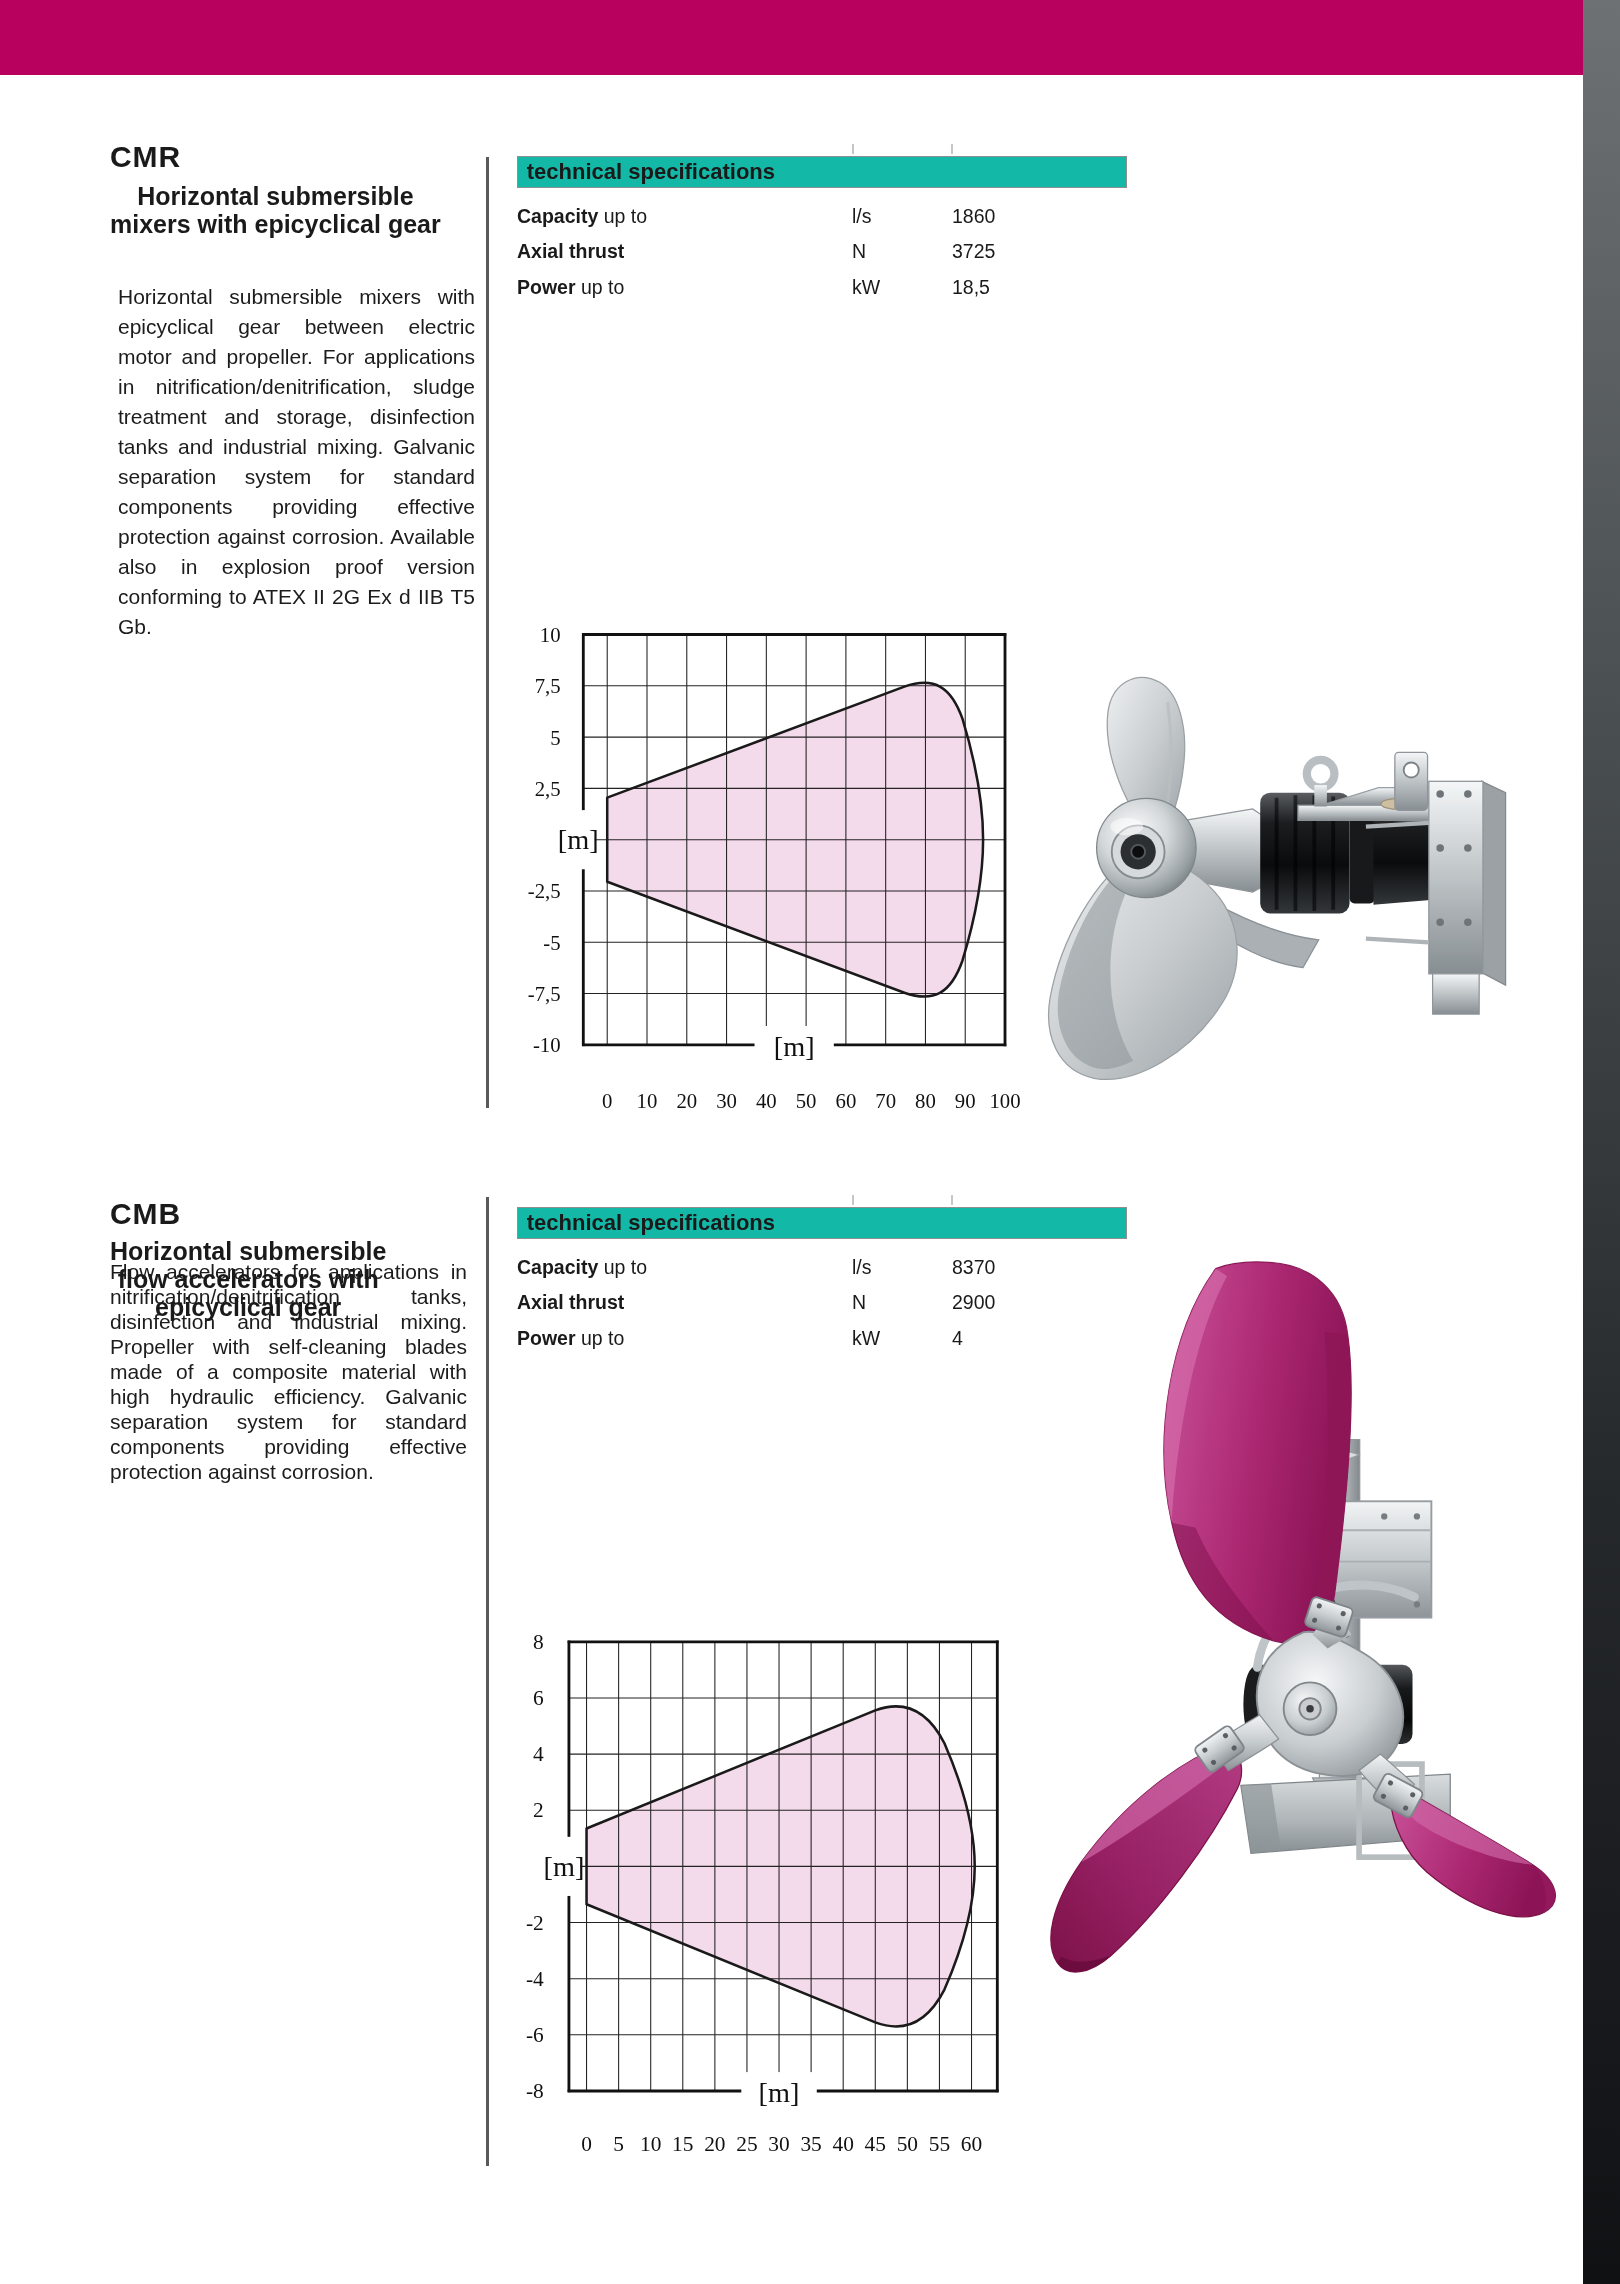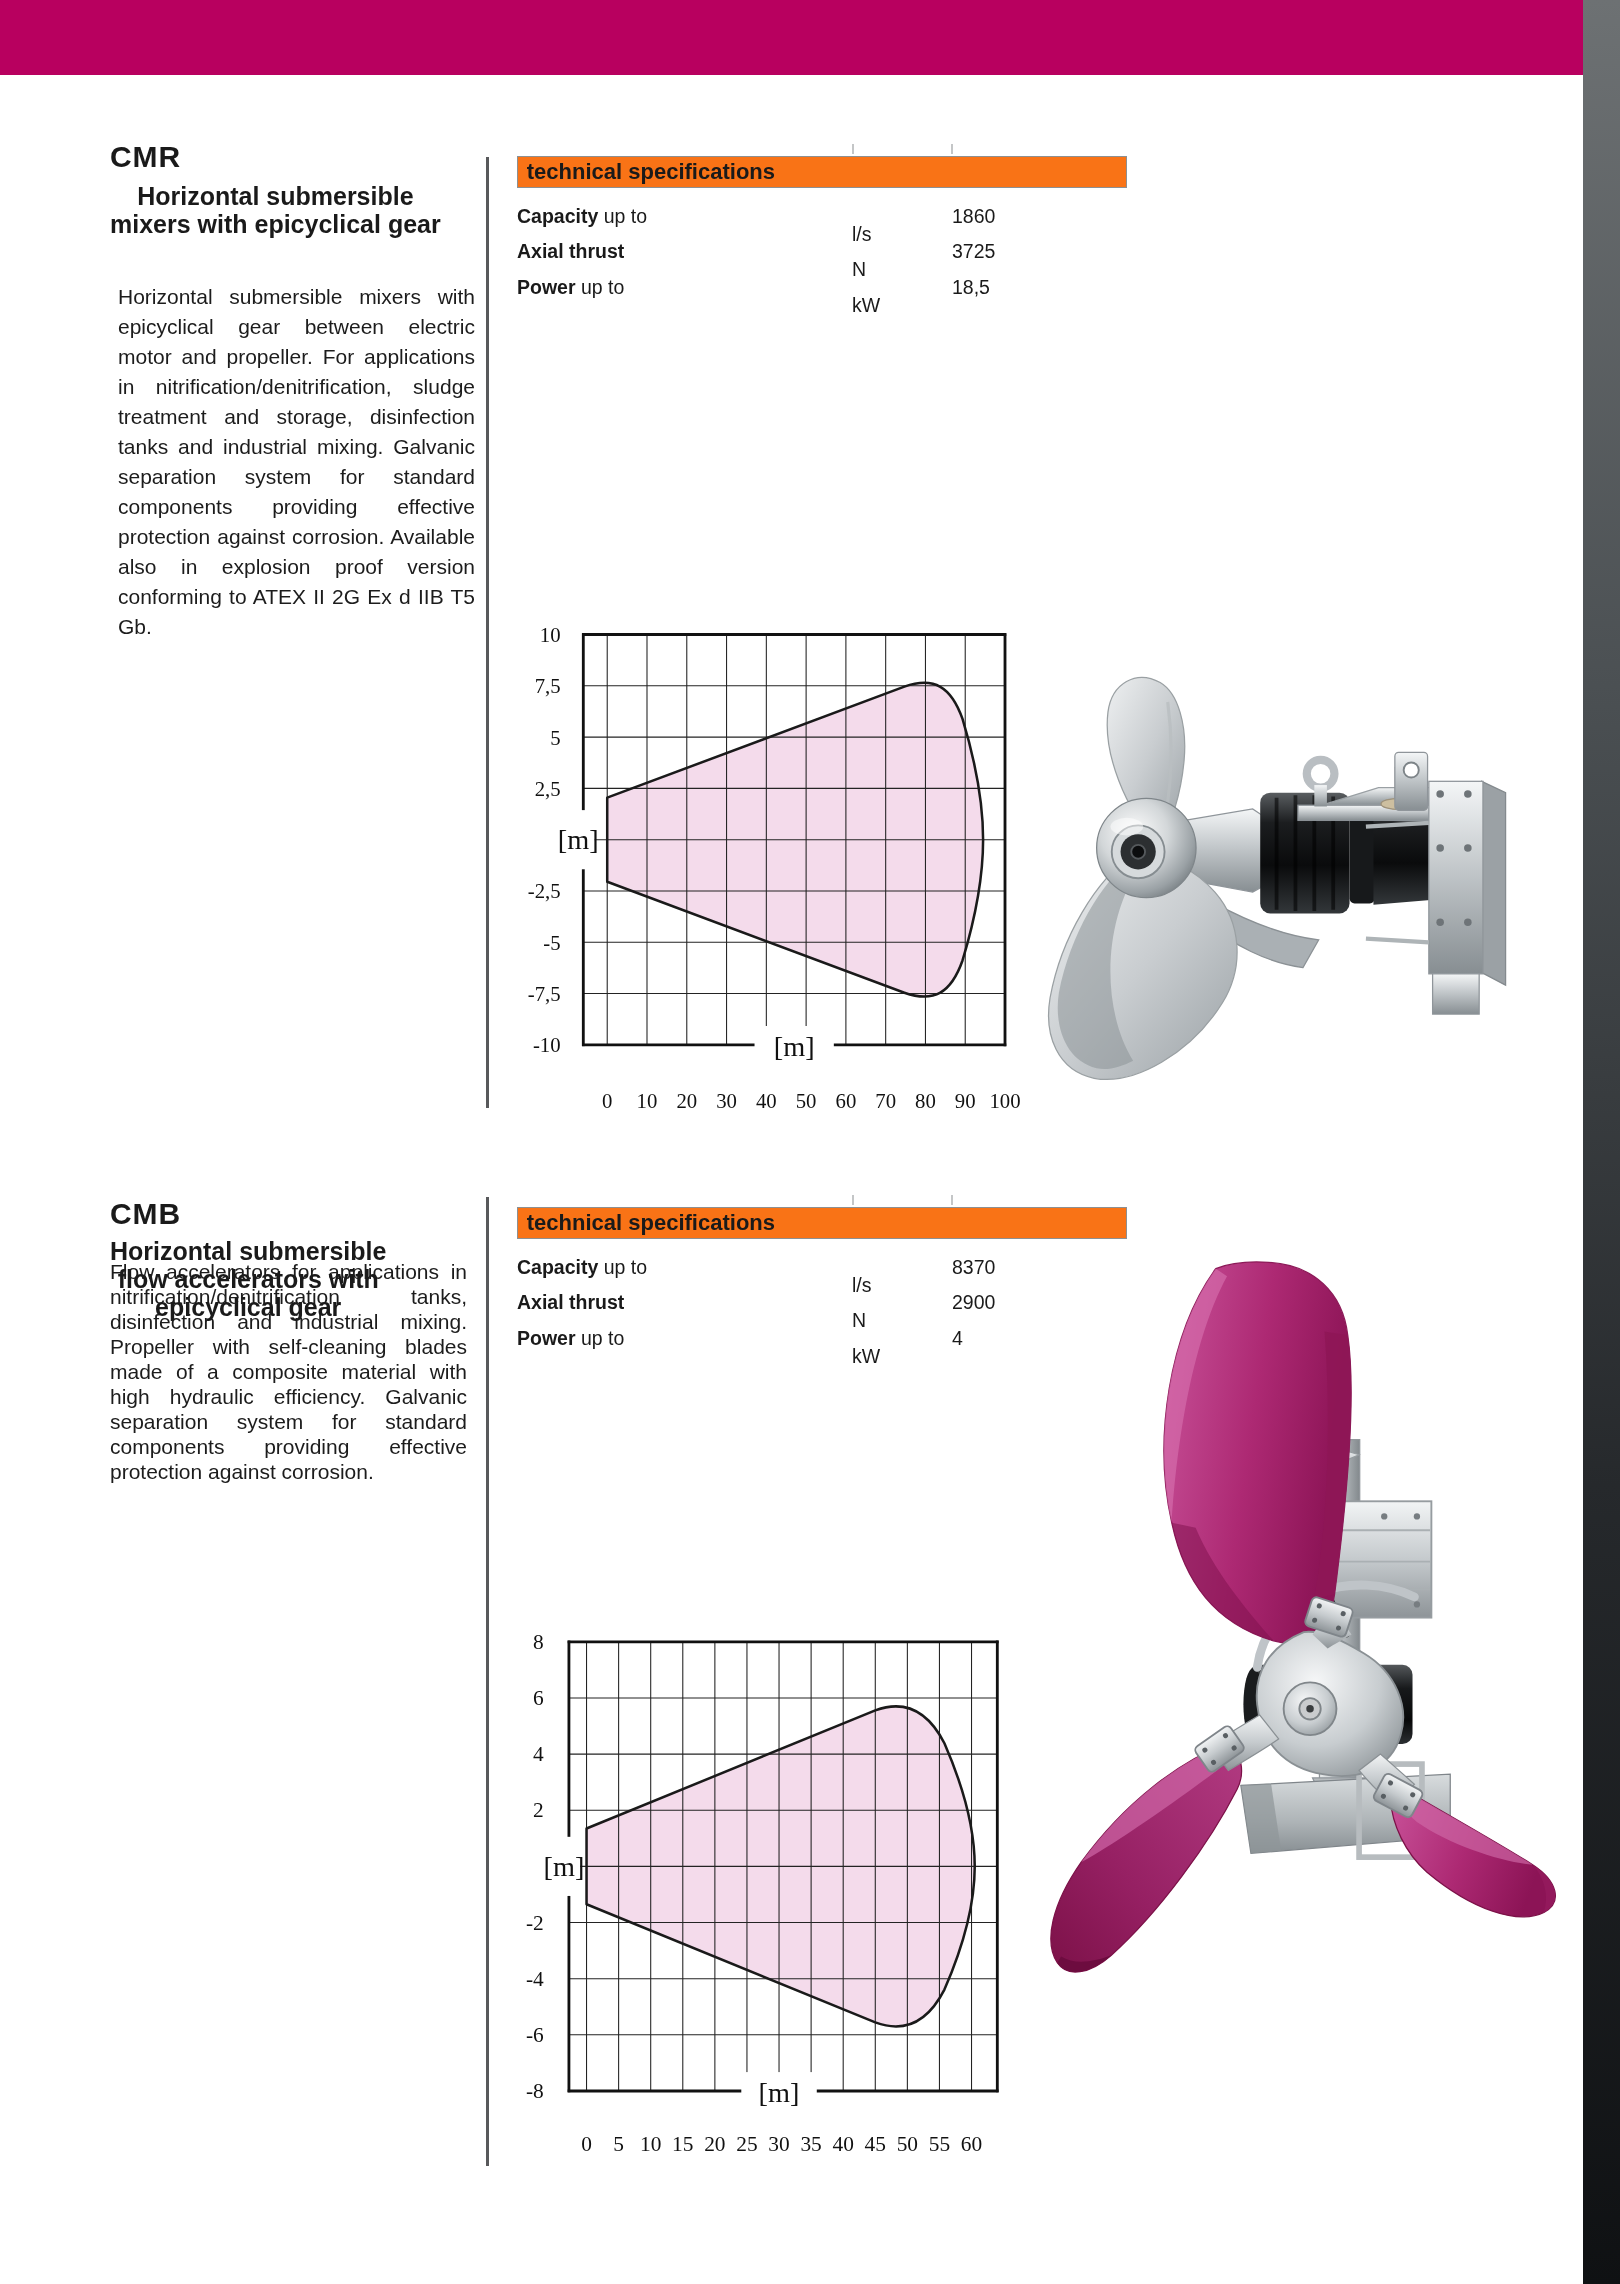--- a/index.html
+++ b/index.html
@@ -9,25 +9,25 @@
   .sidebar{position:absolute;left:1583px;top:0;width:37px;height:2284px;z-index:12;
            background:linear-gradient(180deg,#6d7173 0%,#4b5053 30%,#26292c 65%,#0f1113 100%);}
   .divider{position:absolute;width:2.5px;background:#58595b;z-index:2;}
   .sec-title{position:absolute;font-weight:bold;font-size:30px;letter-spacing:0.9px;line-height:33px;z-index:2;}
   .sec-subtitle{position:absolute;font-weight:bold;font-size:25px;line-height:28px;white-space:pre-line;z-index:2;text-align:center;}
   .sec-body{position:absolute;width:357px;font-size:21px;text-align:justify;color:#1c1c1c;z-index:2;}
   .body-cmr{line-height:30px;margin-left:8px;}
   .body-cmb{line-height:25px;}
   .spec-table{position:absolute;left:517px;width:610px;z-index:2;}
   .spec-header{position:relative;border:1.9px solid #8d9092;height:30px;line-height:30px;
-               font-size:22px;font-weight:bold;padding-left:8.8px;background:#f97316;}
+               font-size:22px;font-weight:bold;padding-left:8.8px;background:#14b8a6;}
   .spec-stub{position:absolute;width:1.9px;height:10px;top:-12px;background:#c4c6c7;}
   .spec-rows{margin-top:17.6px;}
   .spec-row{position:relative;height:20px;line-height:20px;margin-bottom:15.7px;font-size:19.5px;}
-  .spec-unit{position:absolute;left:335px;top:0;margin-top:18px;}
+  .spec-unit{position:absolute;left:335px;top:0;}
   .spec-value{position:absolute;left:435px;top:0;}
   .chart{position:absolute;z-index:1;}
   .photo{position:absolute;z-index:1;}
 </style>
 </head>
 <body>
 
 <div class="page">
 
   <div class="topbar" style="background: rgb(184, 0, 95);"></div>

